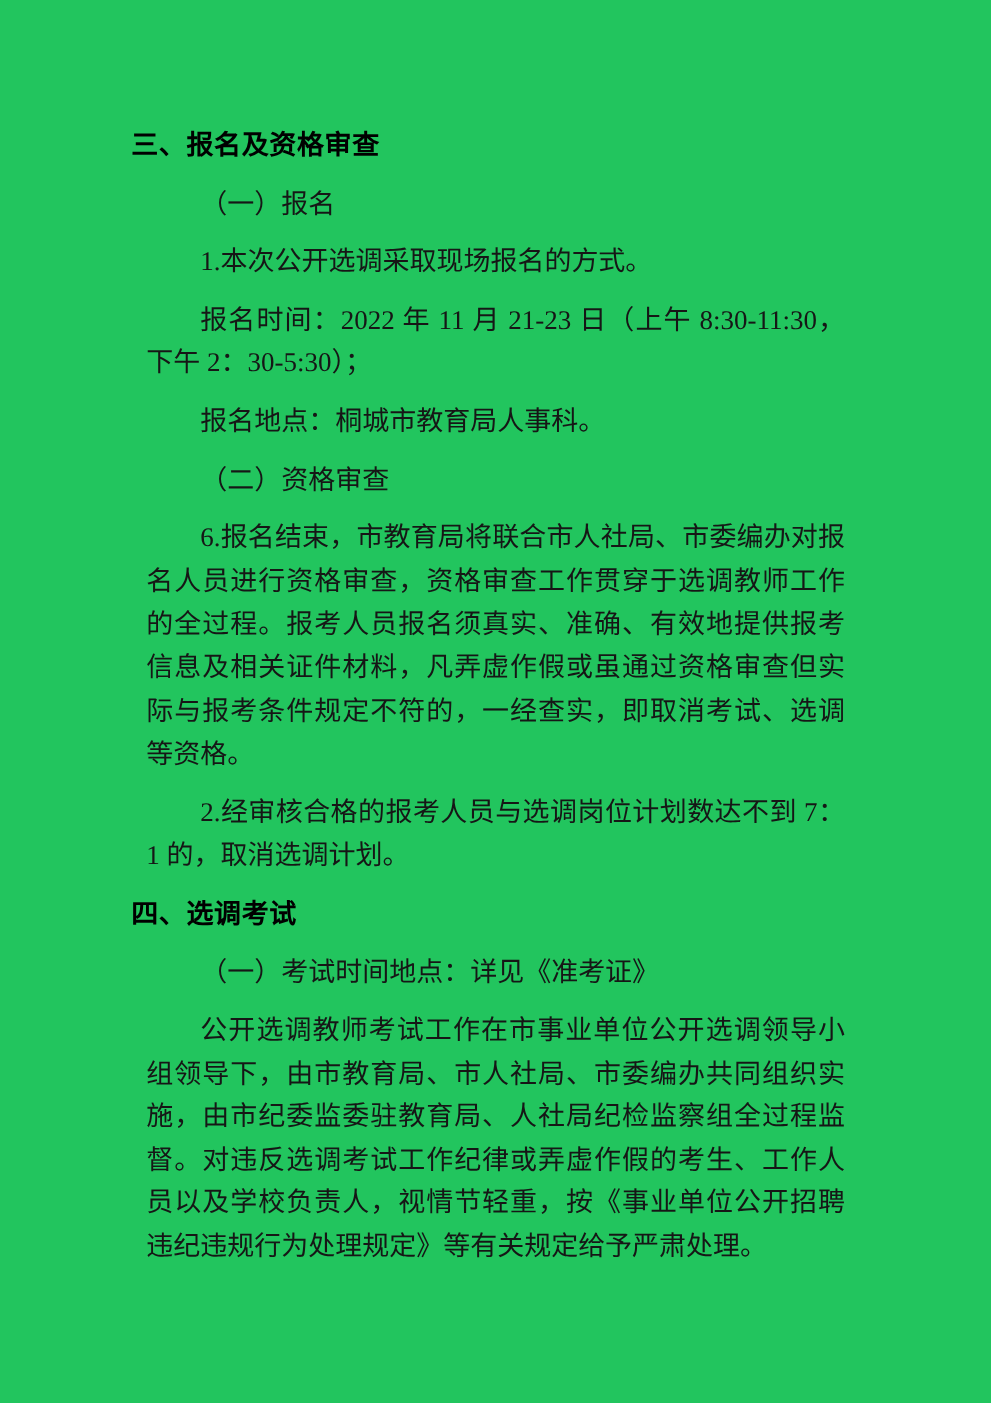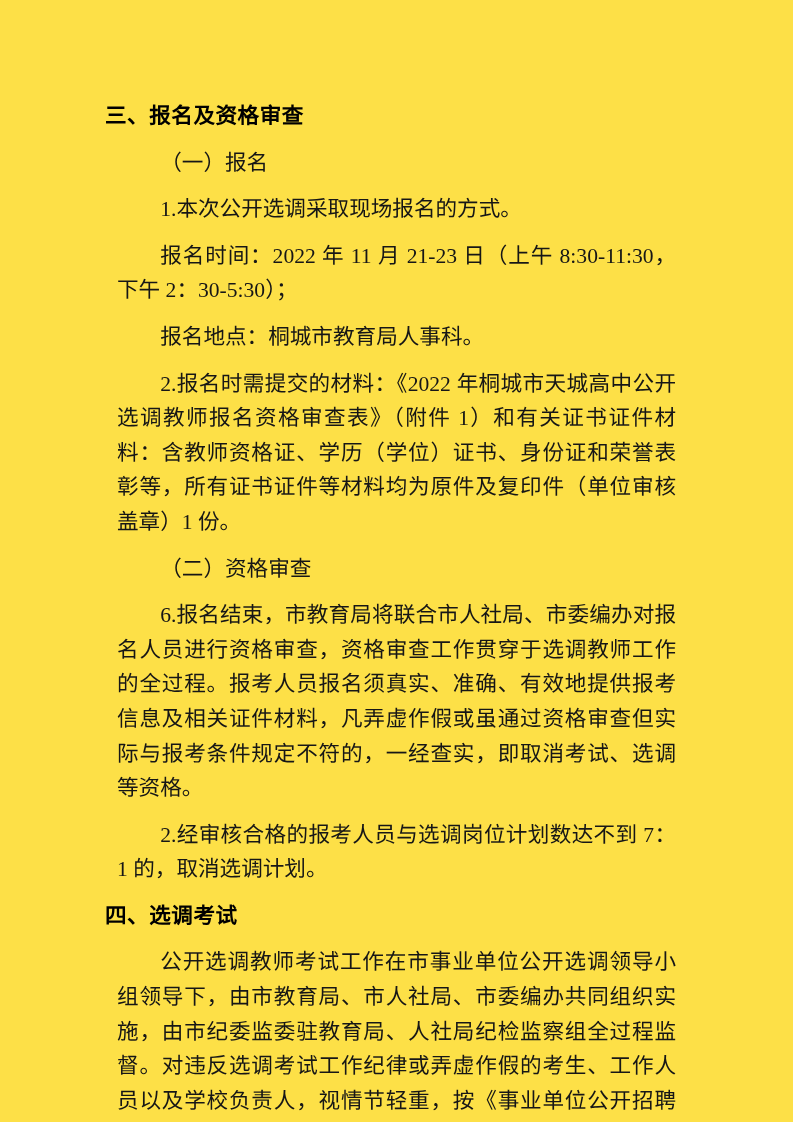--- a/index.html
+++ b/index.html
@@ -9,21 +9,21 @@
   body {
     width: 793px;
     height: 1122px;
     background: #ffffff;
     font-family: "Liberation Serif", "DejaVu Serif", serif;
   }
   .page {
     position: relative;
     width: 793px;
     height: 1122px;
-    background: #fde047;
+    background: #22c55e;
     overflow: hidden;
   }
   .content {
     position: absolute;
     left: 105px;
     top: 99px;
     width: 583px;
     color: #161616;
     font-size: 21.6px;
     line-height: 34.6px;
@@ -48,21 +48,20 @@
 </head>
 <body>
 
 <div class="page">
   <div class="content">
     <div class="heading">三、报名及资格审查</div>
     <div class="para">（一）报名</div>
     <div class="para">1.本次公开选调采取现场报名的方式。</div>
     <div class="para">报名时间：2022 年 11 月 21-23 日（上午 8:30-11:30，下午 2：30-5:30）；</div>
     <div class="para">报名地点：桐城市教育局人事科。</div>
-    <div class="para">2.报名时需提交的材料：《2022 年桐城市天城高中公开选调教师报名资格审查表》（附件 1）和有关证书证件材料：含教师资格证、学历（学位）证书、身份证和荣誉表彰等，所有证书证件等材料均为原件及复印件（单位审核盖章）1 份。</div>
     <div class="para">（二）资格审查</div>
     <div class="para">6.报名结束，市教育局将联合市人社局、市委编办对报名人员进行资格审查，资格审查工作贯穿于选调教师工作的全过程。报考人员报名须真实、准确、有效地提供报考信息及相关证件材料，凡弄虚作假或虽通过资格审查但实际与报考条件规定不符的，一经查实，即取消考试、选调等资格。</div>
     <div class="para">2.经审核合格的报考人员与选调岗位计划数达不到 7：1 的，取消选调计划。</div>
     <div class="heading">四、选调考试</div>
+    <div class="para">（一）考试时间地点：详见《准考证》</div>
     <div class="para">公开选调教师考试工作在市事业单位公开选调领导小组领导下，由市教育局、市人社局、市委编办共同组织实施，由市纪委监委驻教育局、人社局纪检监察组全过程监督。对违反选调考试工作纪律或弄虚作假的考生、工作人员以及学校负责人，视情节轻重，按《事业单位公开招聘违纪违规行为处理规定》等有关规定给予严肃处理。</div>
-    <div class="para">（一）考试时间地点：详见《准考证》</div>
   </div>
 </div>
 
 </body></html>

